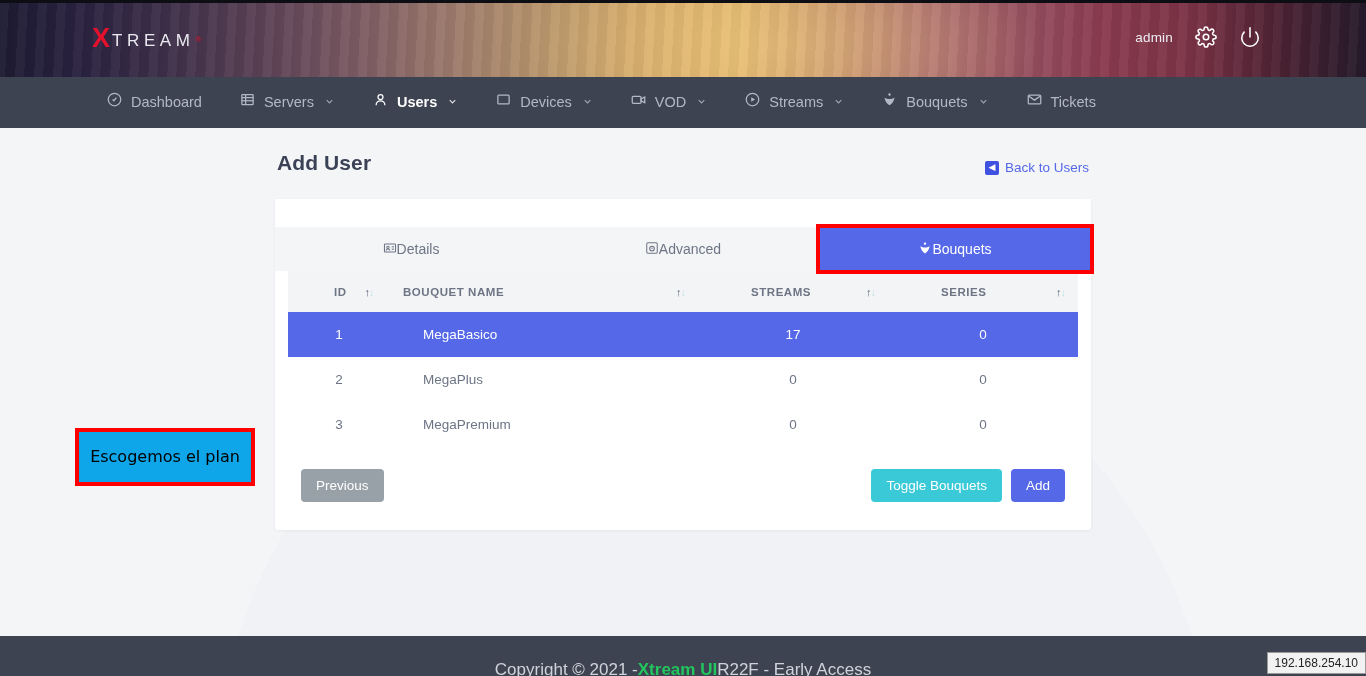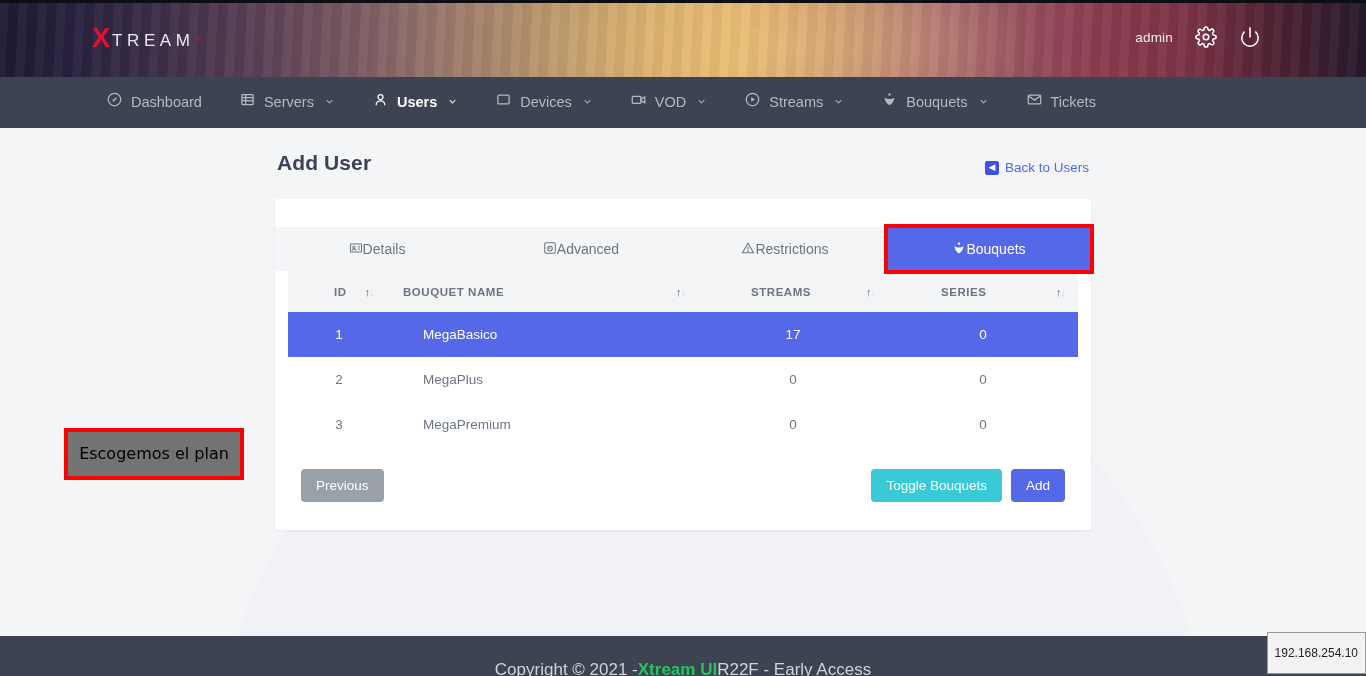--- a/index.html
+++ b/index.html
@@ -154,39 +154,39 @@
 
   .footer-btns { display:flex; align-items:center; padding:22px 13px 0 13px; }
   .btn { border:none; border-radius:4px; color:#fff; font-size:13.5px; cursor:pointer;
          padding:0 15px; height:33px; line-height:33px; font-family:"Liberation Sans", sans-serif; }
   .btn.prev { background:#98a0a8; }
   .btn.toggle { background:#3ac9d6; margin-left:auto; }
   .btn.add { background:#5468e8; margin-left:9px; }
 
   
   .annot {
-    position:absolute; left:64px; top:300px; width:180px; height:52px;
-    background:#737373; border:4px solid #ff0000;
+    position:absolute; left:75px; top:300px; width:180px; height:58px;
+    background:#0ea5e9; border:4px solid #ff0000;
     display:flex; align-items:center; justify-content:center; text-align:center;
     color:#000; font-size:16px; line-height:1.25; z-index:10;
     font-family:"DejaVu Sans", sans-serif;
   }
 
   
   .footer {
     position:absolute; left:0; bottom:0; width:100%; height:40px;
     background:#3d4350; color:#cfd3db; font-size:17px;
     display:flex; align-items:flex-start; justify-content:center; padding-top:24px;
     overflow:hidden;
   }
   .footer b { color:#22c55e; }
   .ipbadge {
     position:absolute; right:0px; bottom:2px;
     background:#f2f2f2; border:1px solid #999; color:#222;
-    font-size:12px; padding:13px 7px; z-index:20;
+    font-size:12px; padding:3px 7px; z-index:20;
     font-family:"Liberation Sans", sans-serif;
   }
 </style>
 </head>
 <body>
 
 <div id="root">
 
   <div class="banner">
     <div class="brand">
@@ -364,32 +364,20 @@
                 <svg width="14" height="14" viewBox="0 0 24 24" fill="none" stroke="#6d7585" stroke-width="1.8">
                   <rect x="3" y="3" width="18" height="18" rx="2"></rect>
                   <circle cx="12" cy="13" r="4"></circle>
                     <line x1="12" y1="11" x2="12" y2="13.5"></line>
                 </svg>
               </span>
               <span>Advanced</span>
             </div>
           </div>
 
-          <div class="tab-wrap">
-            <div class="tab">
-              <span>
-                <svg width="14" height="14" viewBox="0 0 24 24" fill="none" stroke="#6d7585" stroke-width="1.8">
-                  <path d="M12 4L2.5 20h19L12 4z"></path>
-                    <line x1="12" y1="10" x2="12" y2="14.5"></line>
-                  <circle cx="12" cy="17.3" r="0.6" fill="#6d7585"></circle>
-                </svg>
-              </span>
-              <span>Restrictions</span>
-            </div>
-          </div>
 
           <div class="tab-wrap highlight">
             <div class="tab active">
               <span>
                 <svg width="14" height="14" viewBox="0 0 24 24" fill="#ffffff" stroke="none">
                   <path d="M12 2.5c-1.1 0-2 .9-2 2s.9 2 2 2 2-.9 2-2-.9-2-2-2z"></path>
                   <path d="M4 9.2c1.2 6 4.1 10 8 12.3 3.9-2.3 6.8-6.3 8-12.3-2.5 1.5-5.5 2.1-8 2.1s-5.5-.6-8-2.1z"></path>
                 </svg>
               </span>
               <span>Bouquets</span>

